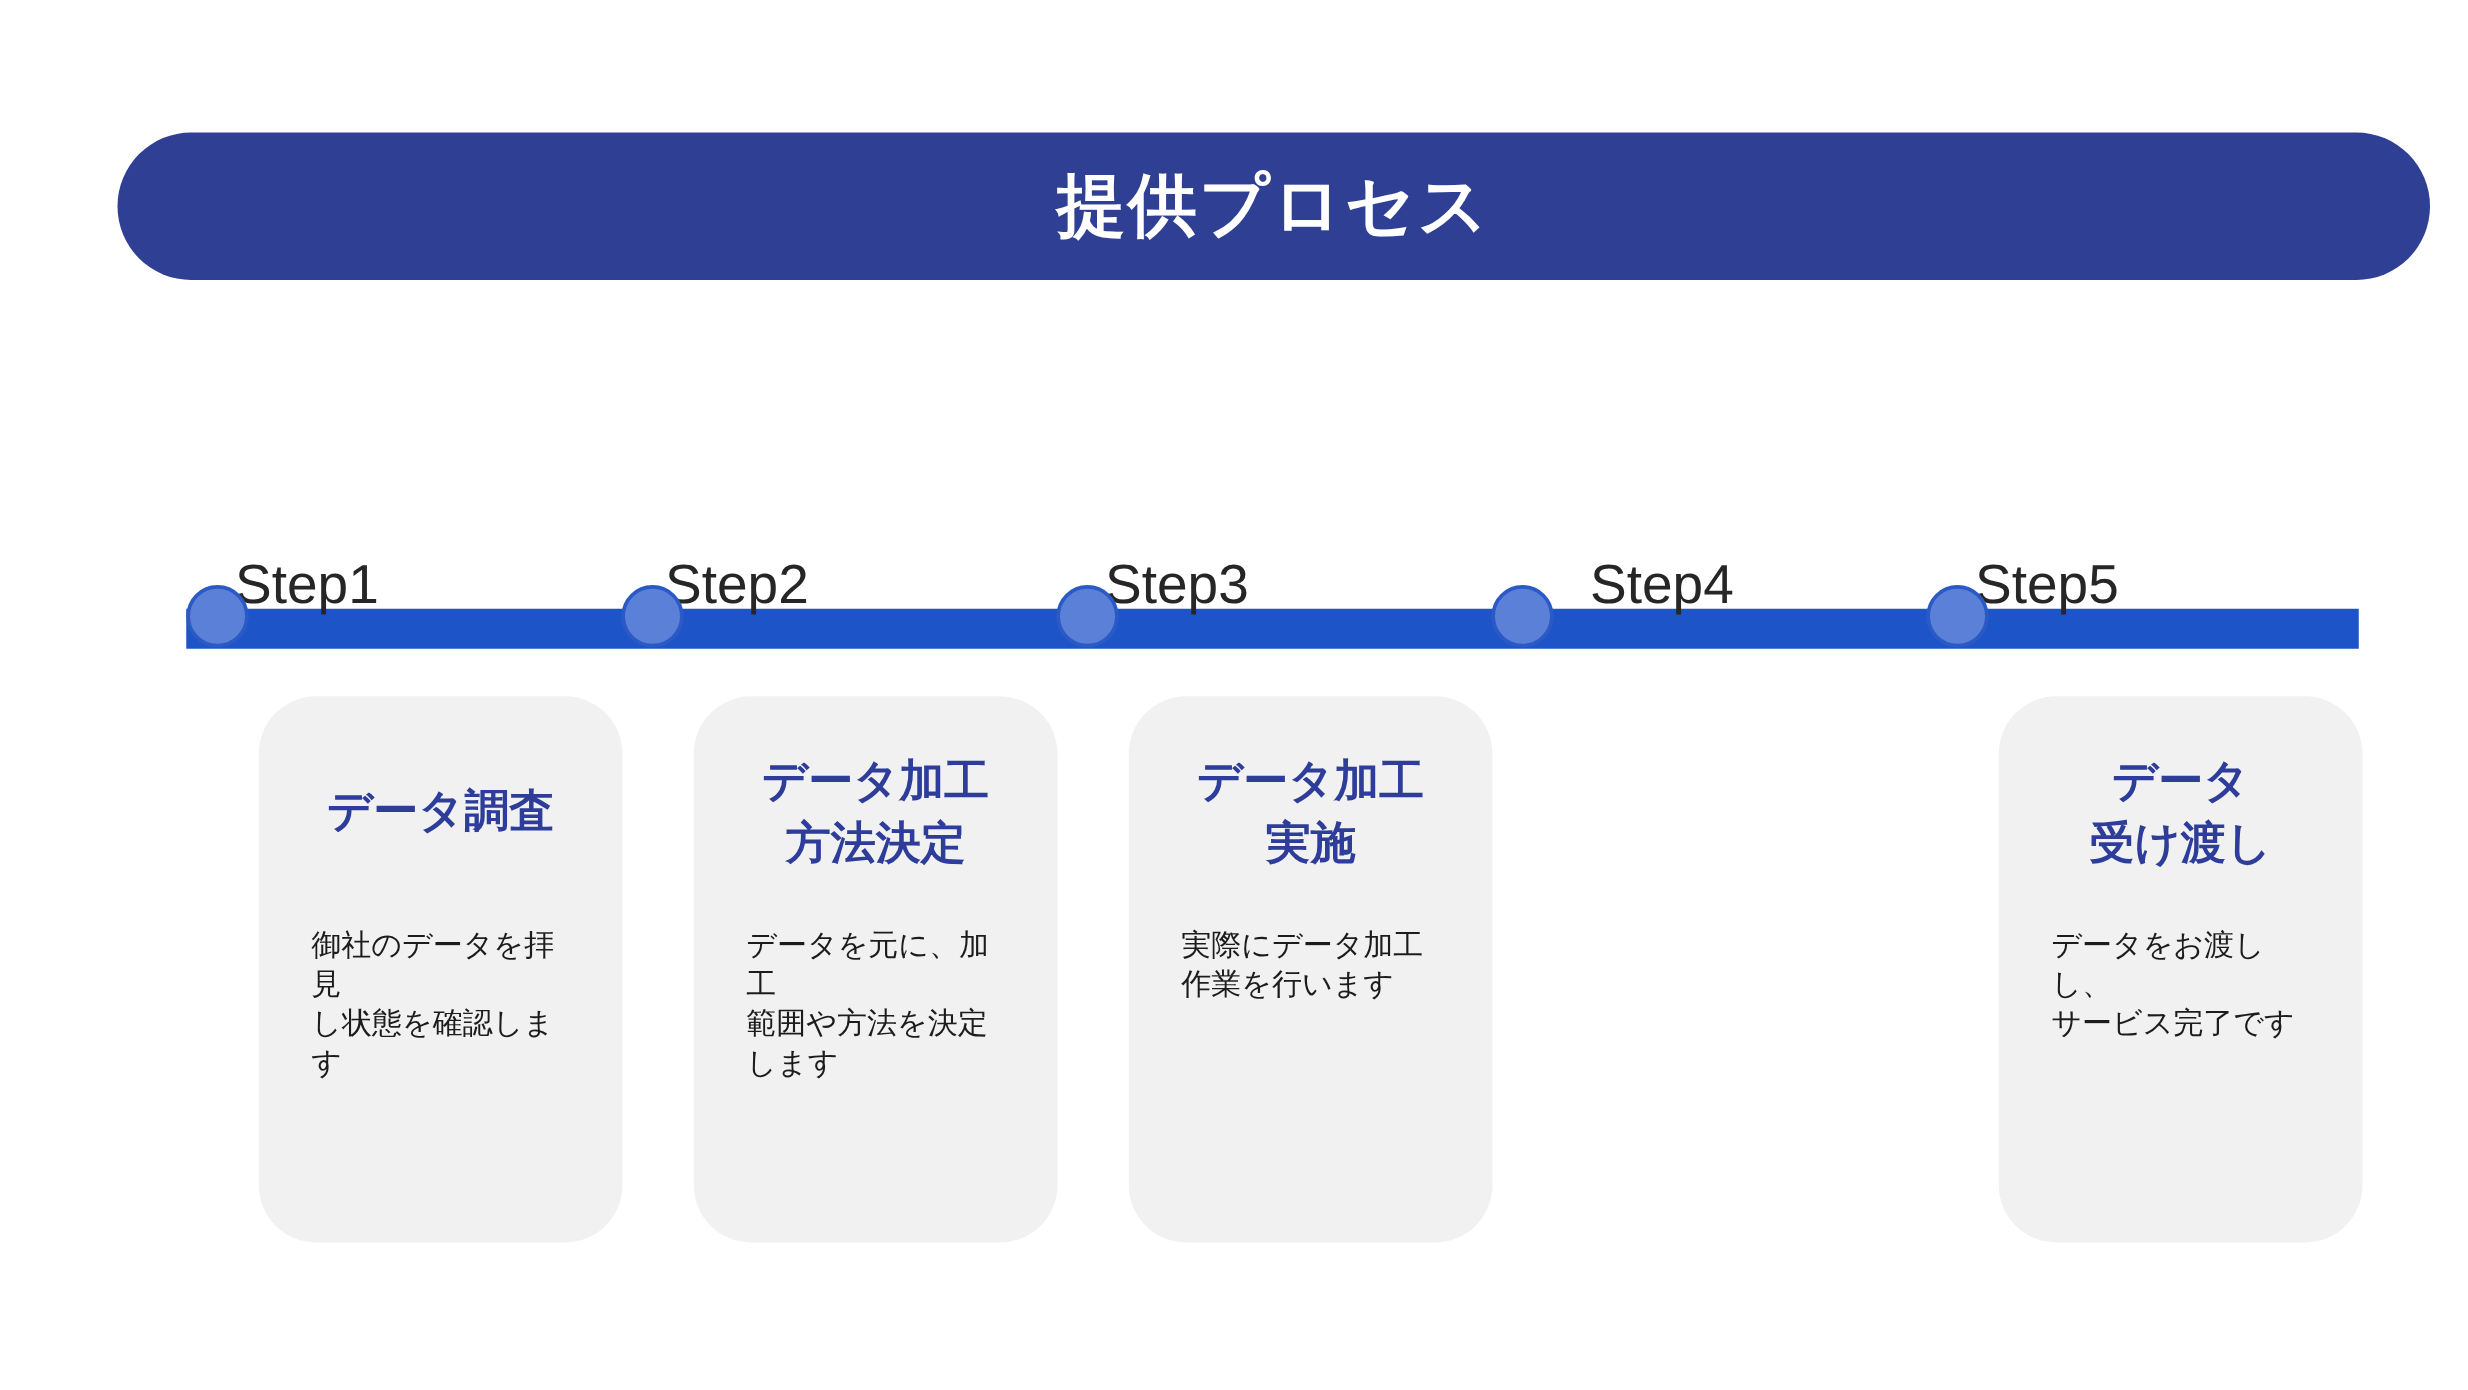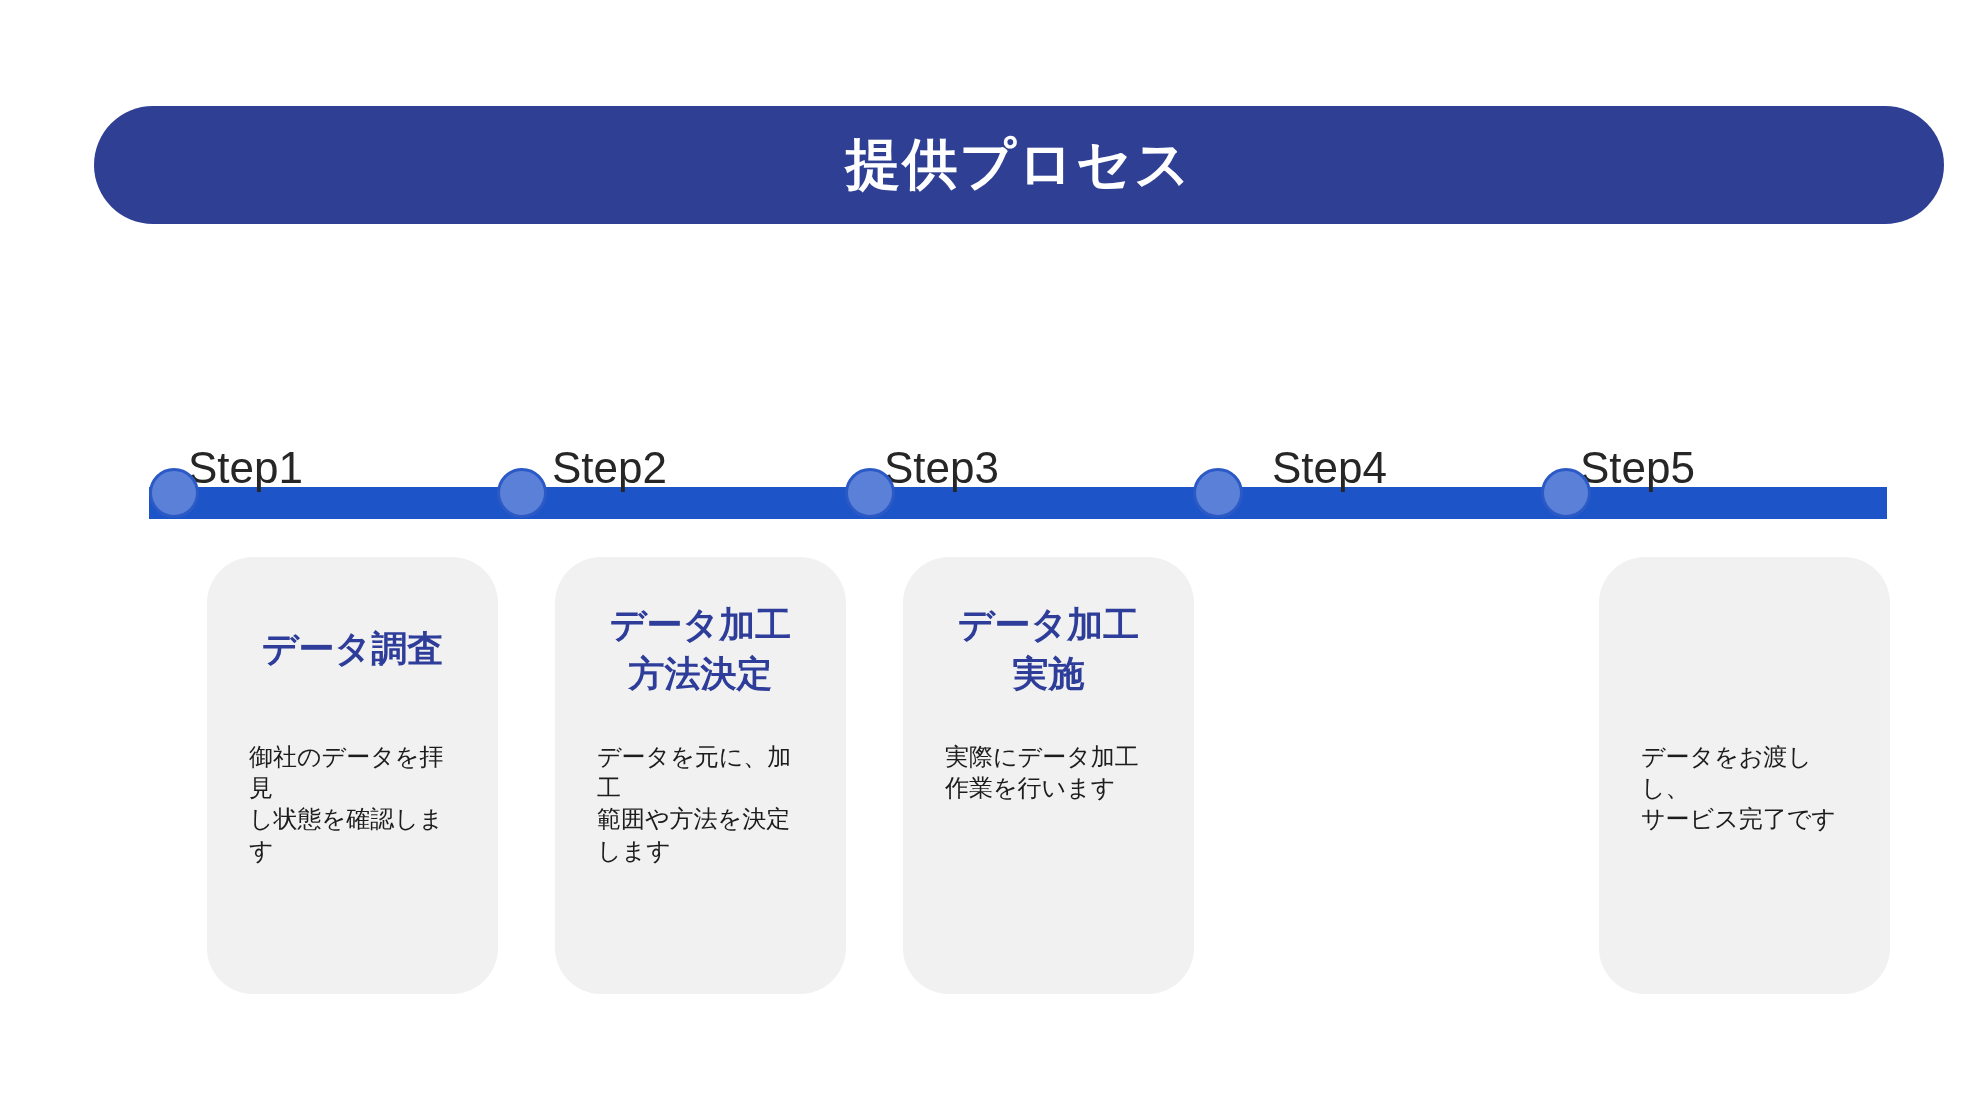--- a/index.html
+++ b/index.html
@@ -53,21 +53,21 @@
     font-size:36px;font-weight:bold;color:var(--card-title,#2d3d99);
     line-height:1.35;white-space:pre-line;
   }
   .card .card-desc{
     position:absolute;top:168px;left:26px;right:20px;
     font-size:24px;color:var(--body-text,#1c1c1c);line-height:1.3;
     white-space:pre-line;text-align:left;
   }
 
   
-  .pos-label-0{left:140px;}  .pos-label-1{left:504px;}  .pos-label-2{left:836px;}  .pos-label-3{left:1224px;}  .pos-label-4{left:1532px;}
+  .pos-label-0{left:140px;}  .pos-label-1{left:484px;}  .pos-label-2{left:836px;}  .pos-label-3{left:1224px;}  .pos-label-4{left:1532px;}
   .pos-dot-0{left:117px;}    .pos-dot-1{left:465px;}    .pos-dot-2{left:813px;}    .pos-dot-3{left:1161px;}   .pos-dot-4{left:1509px;}
   .pos-card-0{left:175px;text-decoration:underline;}   .pos-card-1{left:523px;}   .pos-card-2{left:871px;}   .pos-card-3{left:1219px;}  .pos-card-4{left:1567px;}
 </style>
 </head>
 <body>
 
 <div class="stage">
 
   <div class="header-pill">
     <div class="title">提供プロセス</div>
@@ -101,17 +101,19 @@
     <div class="card-desc">実際にデータ加工
 作業を行います</div>
   </div>
 
   <div class="step-label pos-label-3">Step4</div>
   <div class="dot pos-dot-3"></div>
 
   <div class="step-label pos-label-4">Step5</div>
   <div class="dot pos-dot-4"></div>
   <div class="card pos-card-4">
+    <div class="card-title">データ
+受け渡し</div>
     <div class="card-desc">データをお渡しし、
 サービス完了です</div>
   </div>
 
 </div>
 
 </body></html>

